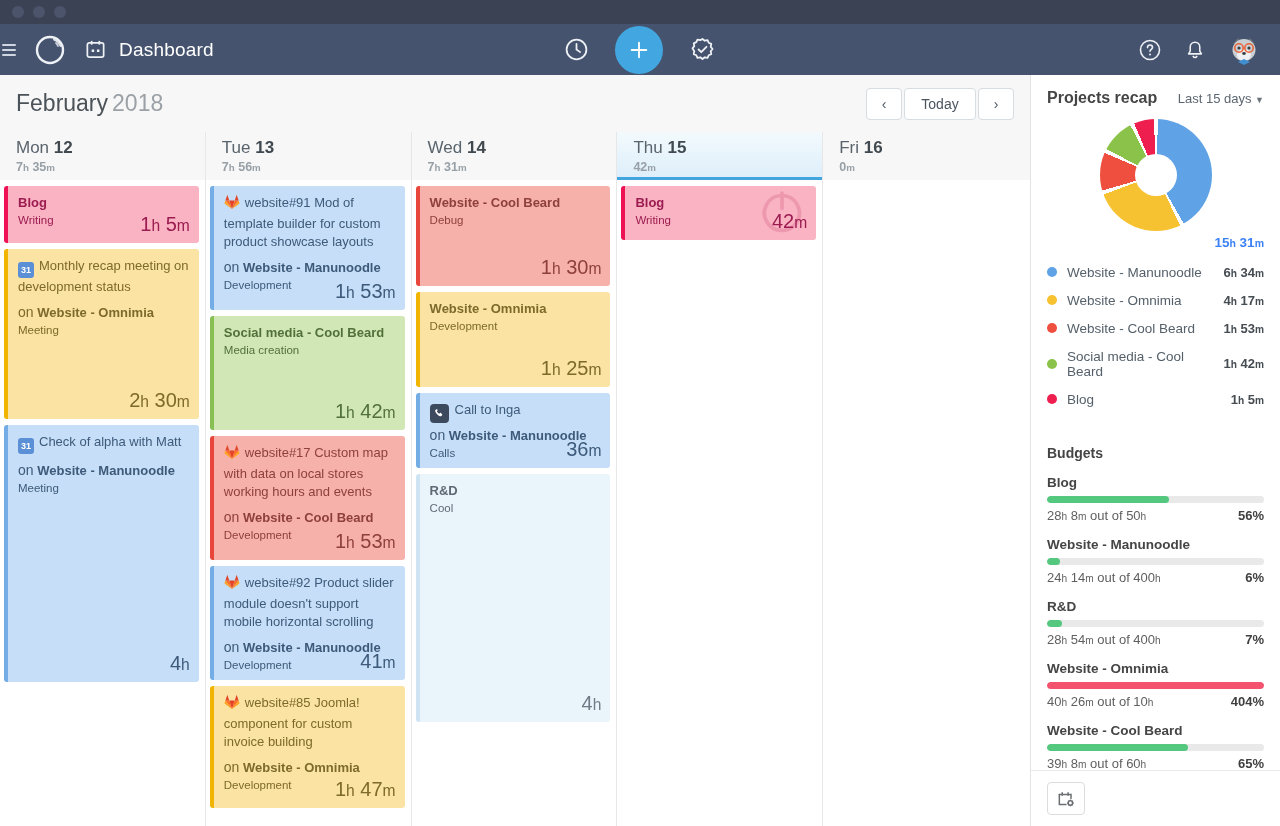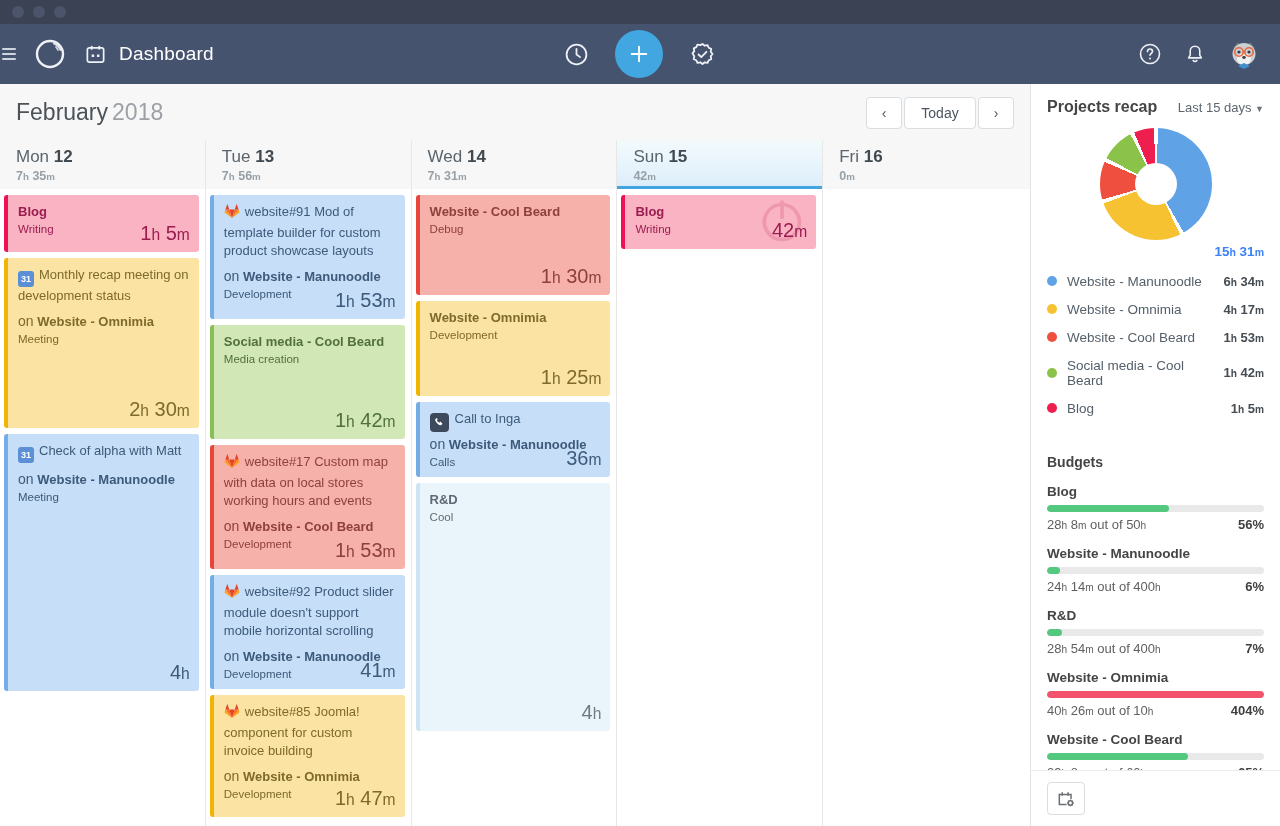--- a/index.html
+++ b/index.html
@@ -5,21 +5,21 @@
   * { margin:0; padding:0; box-sizing:border-box; }
   html,body { width:1280px; height:826px; overflow:hidden;
     font-family:"Liberation Sans","DejaVu Sans",sans-serif; background:#fff; }
   .window { width:1280px; height:826px; display:flex; flex-direction:column; }
 
   
   .titlebar { height:24px; background:#3b4254; display:flex; align-items:center; padding-left:12px; gap:9px; flex:0 0 auto; }
   .tl-dot { width:12px; height:12px; border-radius:50%; background:#4b546b; }
 
   
-  .navbar { height:60px; background:#45536e; position:relative; display:flex; align-items:center; flex:0 0 auto; color:#eef1f5; z-index:5; }
+  .navbar { height:51px; background:#45536e; position:relative; display:flex; align-items:center; flex:0 0 auto; color:#eef1f5; z-index:5; }
   .nav-left { display:flex; align-items:center; gap:16px; padding-left:10px; }
   .hamburger { width:14px; margin-left:-8px; display:flex; flex-direction:column; gap:3px; }
   .hamburger i { display:block; height:2px; background:#cfd6e2; border-radius:1px; }
   .app-title { font-size:19px; color:#ffffff; font-weight:400; letter-spacing:.2px; }
   .nav-center { position:absolute; left:50%; top:50%; transform:translate(-50%,-50%); display:flex; align-items:center; gap:26px; }
   .plus-btn { width:48px; height:48px; border-radius:50%; background:#42a7e1; border:none; color:#fff; display:flex; align-items:center; justify-content:center; cursor:pointer; }
   .nav-right { margin-left:auto; display:flex; align-items:center; gap:22px; padding-right:20px; }
   .icon-btn { background:none; border:none; cursor:pointer; display:flex; align-items:center; color:#eef1f5; }
 
   
@@ -324,21 +324,21 @@
             <div class="card pale" style="min-height:248px">
               <div class="c-name">R&amp;D</div>
               <div class="c-cat">Cool</div>
               <div class="c-time" style="color:#6f7a84">4<small>h</small></div>
             </div>
           </div>
         </div>
 
         <div class="col">
           <div class="day-head today">
-            <div class="day-title"><span>Sun</span> <b>15</b></div>
+            <div class="day-title"><span>Thu</span> <b>15</b></div>
             <div class="day-total">42<small>m</small></div>
           </div>
           <div class="cards">
             <div class="card pink" style="min-height:54px">
               <span class="watermark">
                 <svg width="56" height="56" viewBox="0 0 24 24" fill="none" stroke="#b2134d" stroke-width="1.6" stroke-linecap="round">
                   <path d="M12 4.5 A 7.5 7.5 0 1 1 11.9 4.5"></path>
                   <line x1="12" y1="3.5" x2="12" y2="10"></line>
                 </svg>
               </span>

